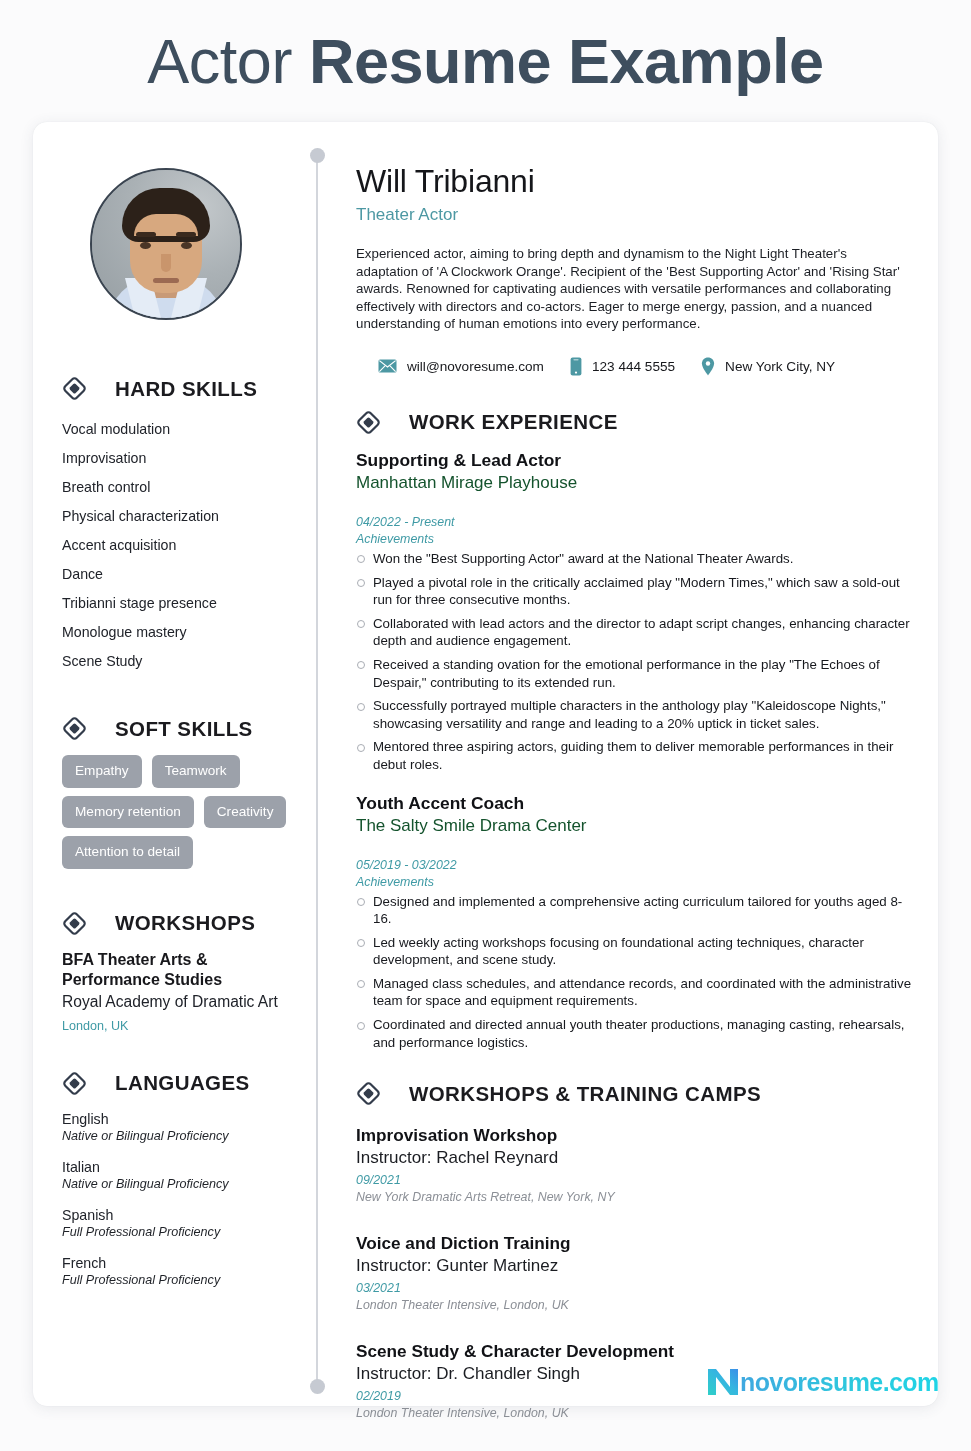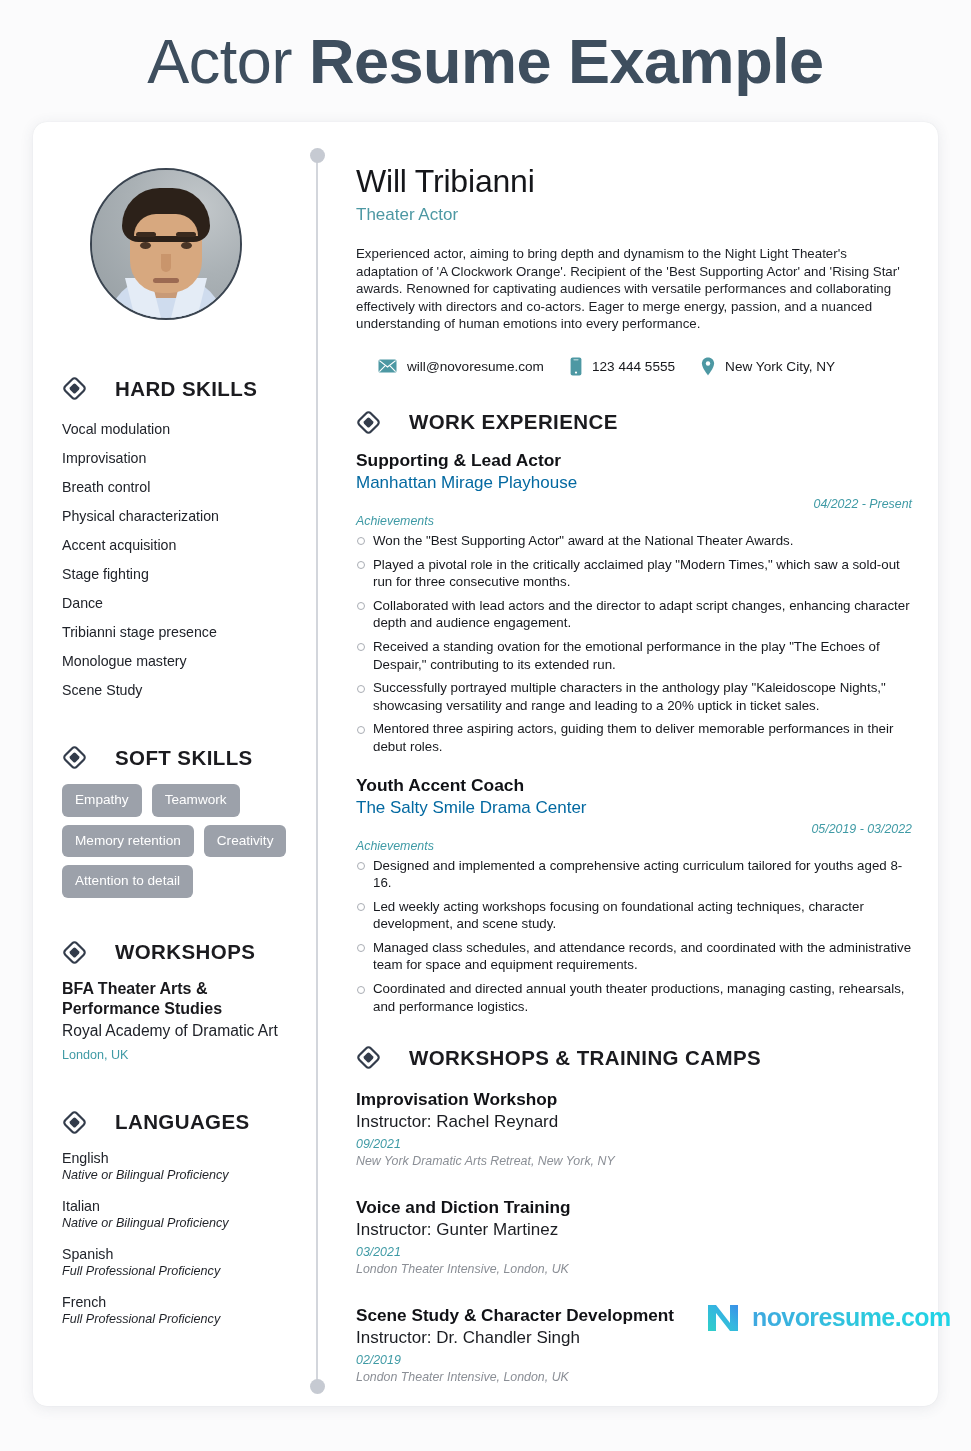--- a/index.html
+++ b/index.html
@@ -152,22 +152,22 @@
   .contact { display: flex; align-items: center; gap: 10px; }
   .contact + .contact { margin-left: 26px; }
   .contact .ctext { font-size: 13.6px; color: #17181c; }
   .ci { flex: 0 0 auto; display: block; }
 
   .main-sec { margin-top: 34px; }
   .main-sec .sec-head .label { font-size: 20.5px; }
 
   .job { margin-top: 14px; }
   .job-title { font-size: 17.4px; font-weight: 700; color: #111216; line-height: 22px; }
-  .job-org { font-size: 17px; font-weight: 400; color: #0369a1; line-height: 23px; }
-  .job-date { font-size: 12.4px; font-style: italic; color: #3f9aa5; line-height: 18px; margin-top: 1px; text-align: right; }
+  .job-org { font-size: 17px; font-weight: 400; color: #14532d; line-height: 23px; }
+  .job-date { font-size: 12.4px; font-style: italic; color: #3f9aa5; line-height: 18px; margin-top: 19px; }
   .ach-label { font-size: 12.4px; font-style: italic; color: #3f9aa5; line-height: 17px; }
 
   .bullets { list-style: none; margin-top: 2px; }
   .bullets li {
     position: relative; padding-left: 17px;
     font-size: 13.3px; color: #17191e; line-height: 17.6px;
     margin-bottom: 6px;
   }
   .bullets li:before {
     content: ""; position: absolute; left: 1px; top: 5.5px;
@@ -175,21 +175,21 @@
     border: 1px solid #a9adb4; background: #fff;
   }
 
   .wk { margin-top: 18px; }
   .wk-title { font-size: 17.2px; font-weight: 700; color: #111216; line-height: 22px; }
   .wk-instructor { font-size: 17px; color: #1b1d22; line-height: 23px; }
   .wk-date { font-size: 12.4px; font-style: italic; color: #3f9aa5; line-height: 18px; margin-top: 2px; }
   .wk-venue { font-size: 12.4px; font-style: italic; color: #8b8f96; line-height: 17px; }
 
   
-  .logo { position: absolute; left: 706px; top: 1303px; display: flex; align-items: flex-start; gap: 12px; }
+  .logo { position: absolute; left: 706px; top: 1367px; display: flex; align-items: center; gap: 0; }
   .logo-text {
     font-size: 25px; font-weight: 700; letter-spacing: -0.6px;
     background: linear-gradient(90deg, #3fa8e0 0%, #2ec8dd 55%, #1fd4e6 100%);
     -webkit-background-clip: text; background-clip: text; color: transparent;
   }
 </style>
 </head>
 <body>
 
 <div class="page">
@@ -230,21 +230,20 @@
           <rect x="8.2" y="8.2" width="7.6" height="7.6" rx="1.6" transform="rotate(45 12 12)" fill="#333c4b"></rect>
         </svg>
         <span class="label">HARD SKILLS</span>
       </div>
       <div>
         <div class="skill-item">Vocal modulation</div>
         <div class="skill-item">Improvisation</div>
         <div class="skill-item">Breath control</div>
         <div class="skill-item">Physical characterization</div>
         <div class="skill-item">Accent acquisition</div>
-        <div class="skill-item">Stage fighting</div>
         <div class="skill-item">Dance</div>
         <div class="skill-item">Tribianni stage presence</div>
         <div class="skill-item">Monologue mastery</div>
         <div class="skill-item">Scene Study</div>
       </div>
     </div>
 
     <div class="sb-block" style="margin-top:40px;">
       <div class="sec-head">
         <svg class="diamond-icon" viewBox="0 0 24 24">
@@ -270,21 +269,21 @@
         </svg>
         <span class="label">WORKSHOPS</span>
       </div>
       <div>
         <div class="edu-degree">BFA Theater Arts &amp; Performance Studies</div>
         <div class="edu-school">Royal Academy of Dramatic Art</div>
         <div class="edu-loc">London, UK</div>
       </div>
     </div>
 
-    <div class="sb-block" style="margin-top:48px;">
+    <div class="sb-block" style="margin-top:38px;">
       <div class="sec-head">
         <svg class="diamond-icon" viewBox="0 0 24 24">
           <rect x="4.2" y="4.2" width="15.6" height="15.6" rx="3" transform="rotate(45 12 12)" fill="none" stroke="#333c4b" stroke-width="2.1"></rect>
           <rect x="8.2" y="8.2" width="7.6" height="7.6" rx="1.6" transform="rotate(45 12 12)" fill="#333c4b"></rect>
         </svg>
         <span class="label">LANGUAGES</span>
       </div>
       <div>
         <div class="lang">
           <div class="lang-name">English</div>

